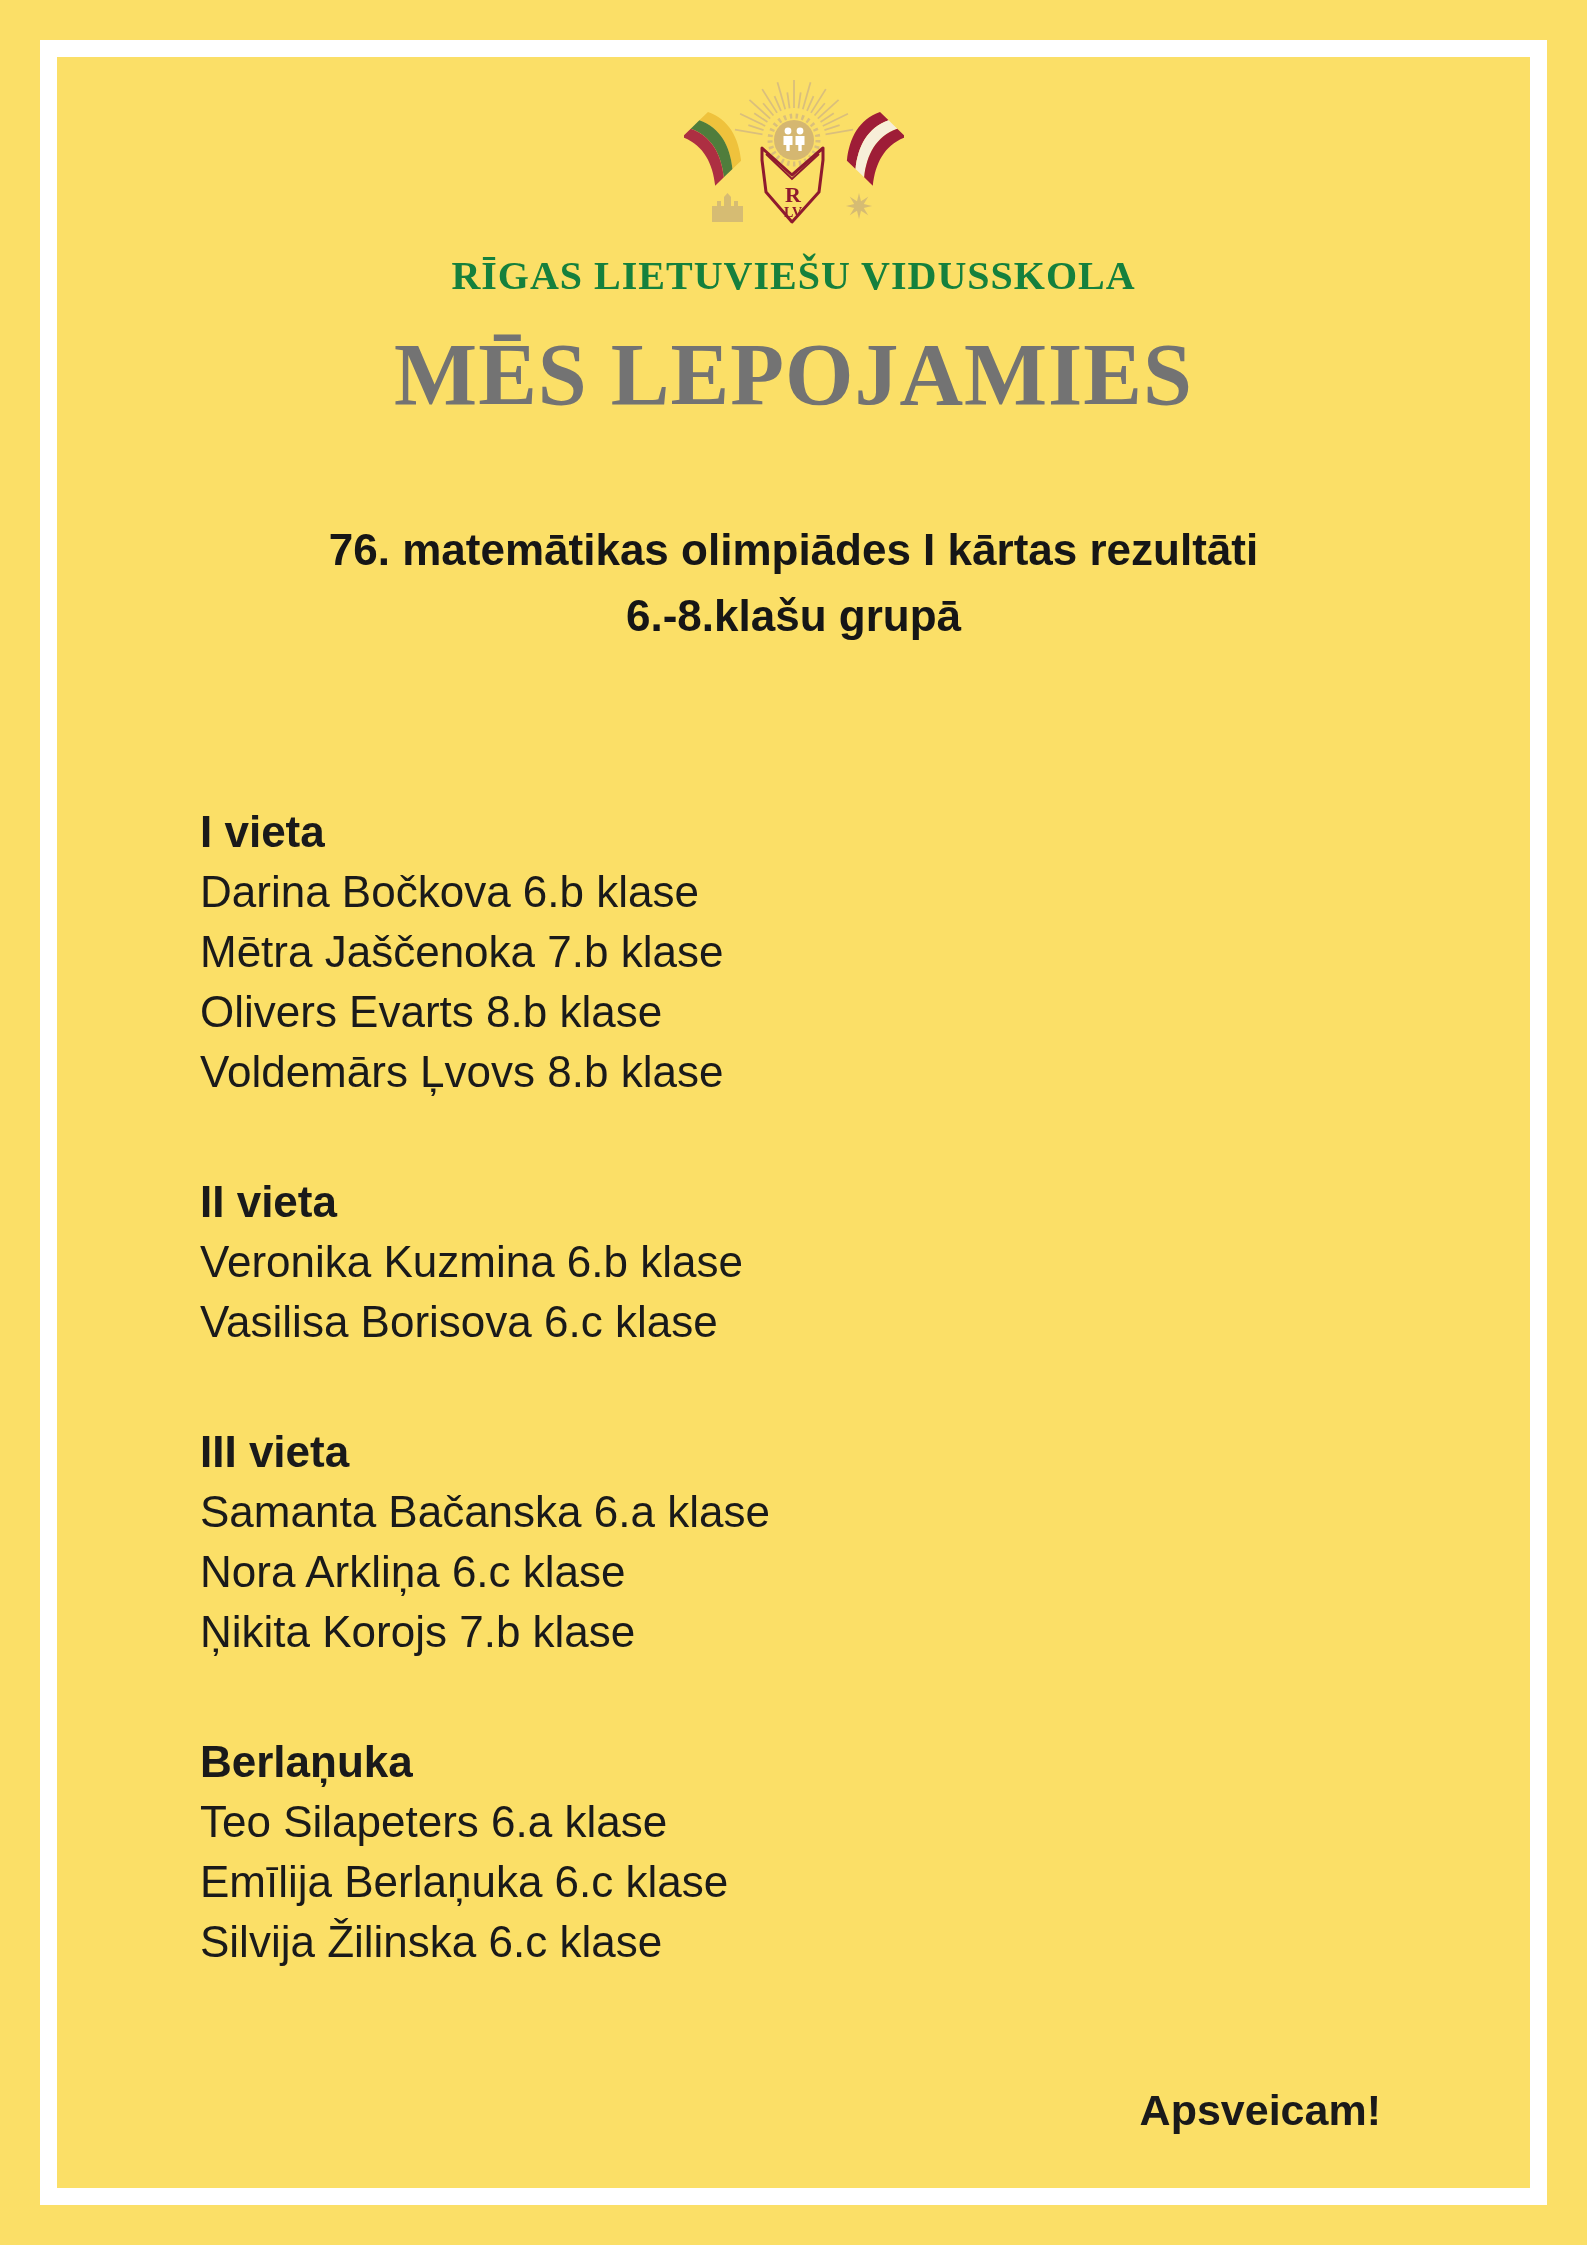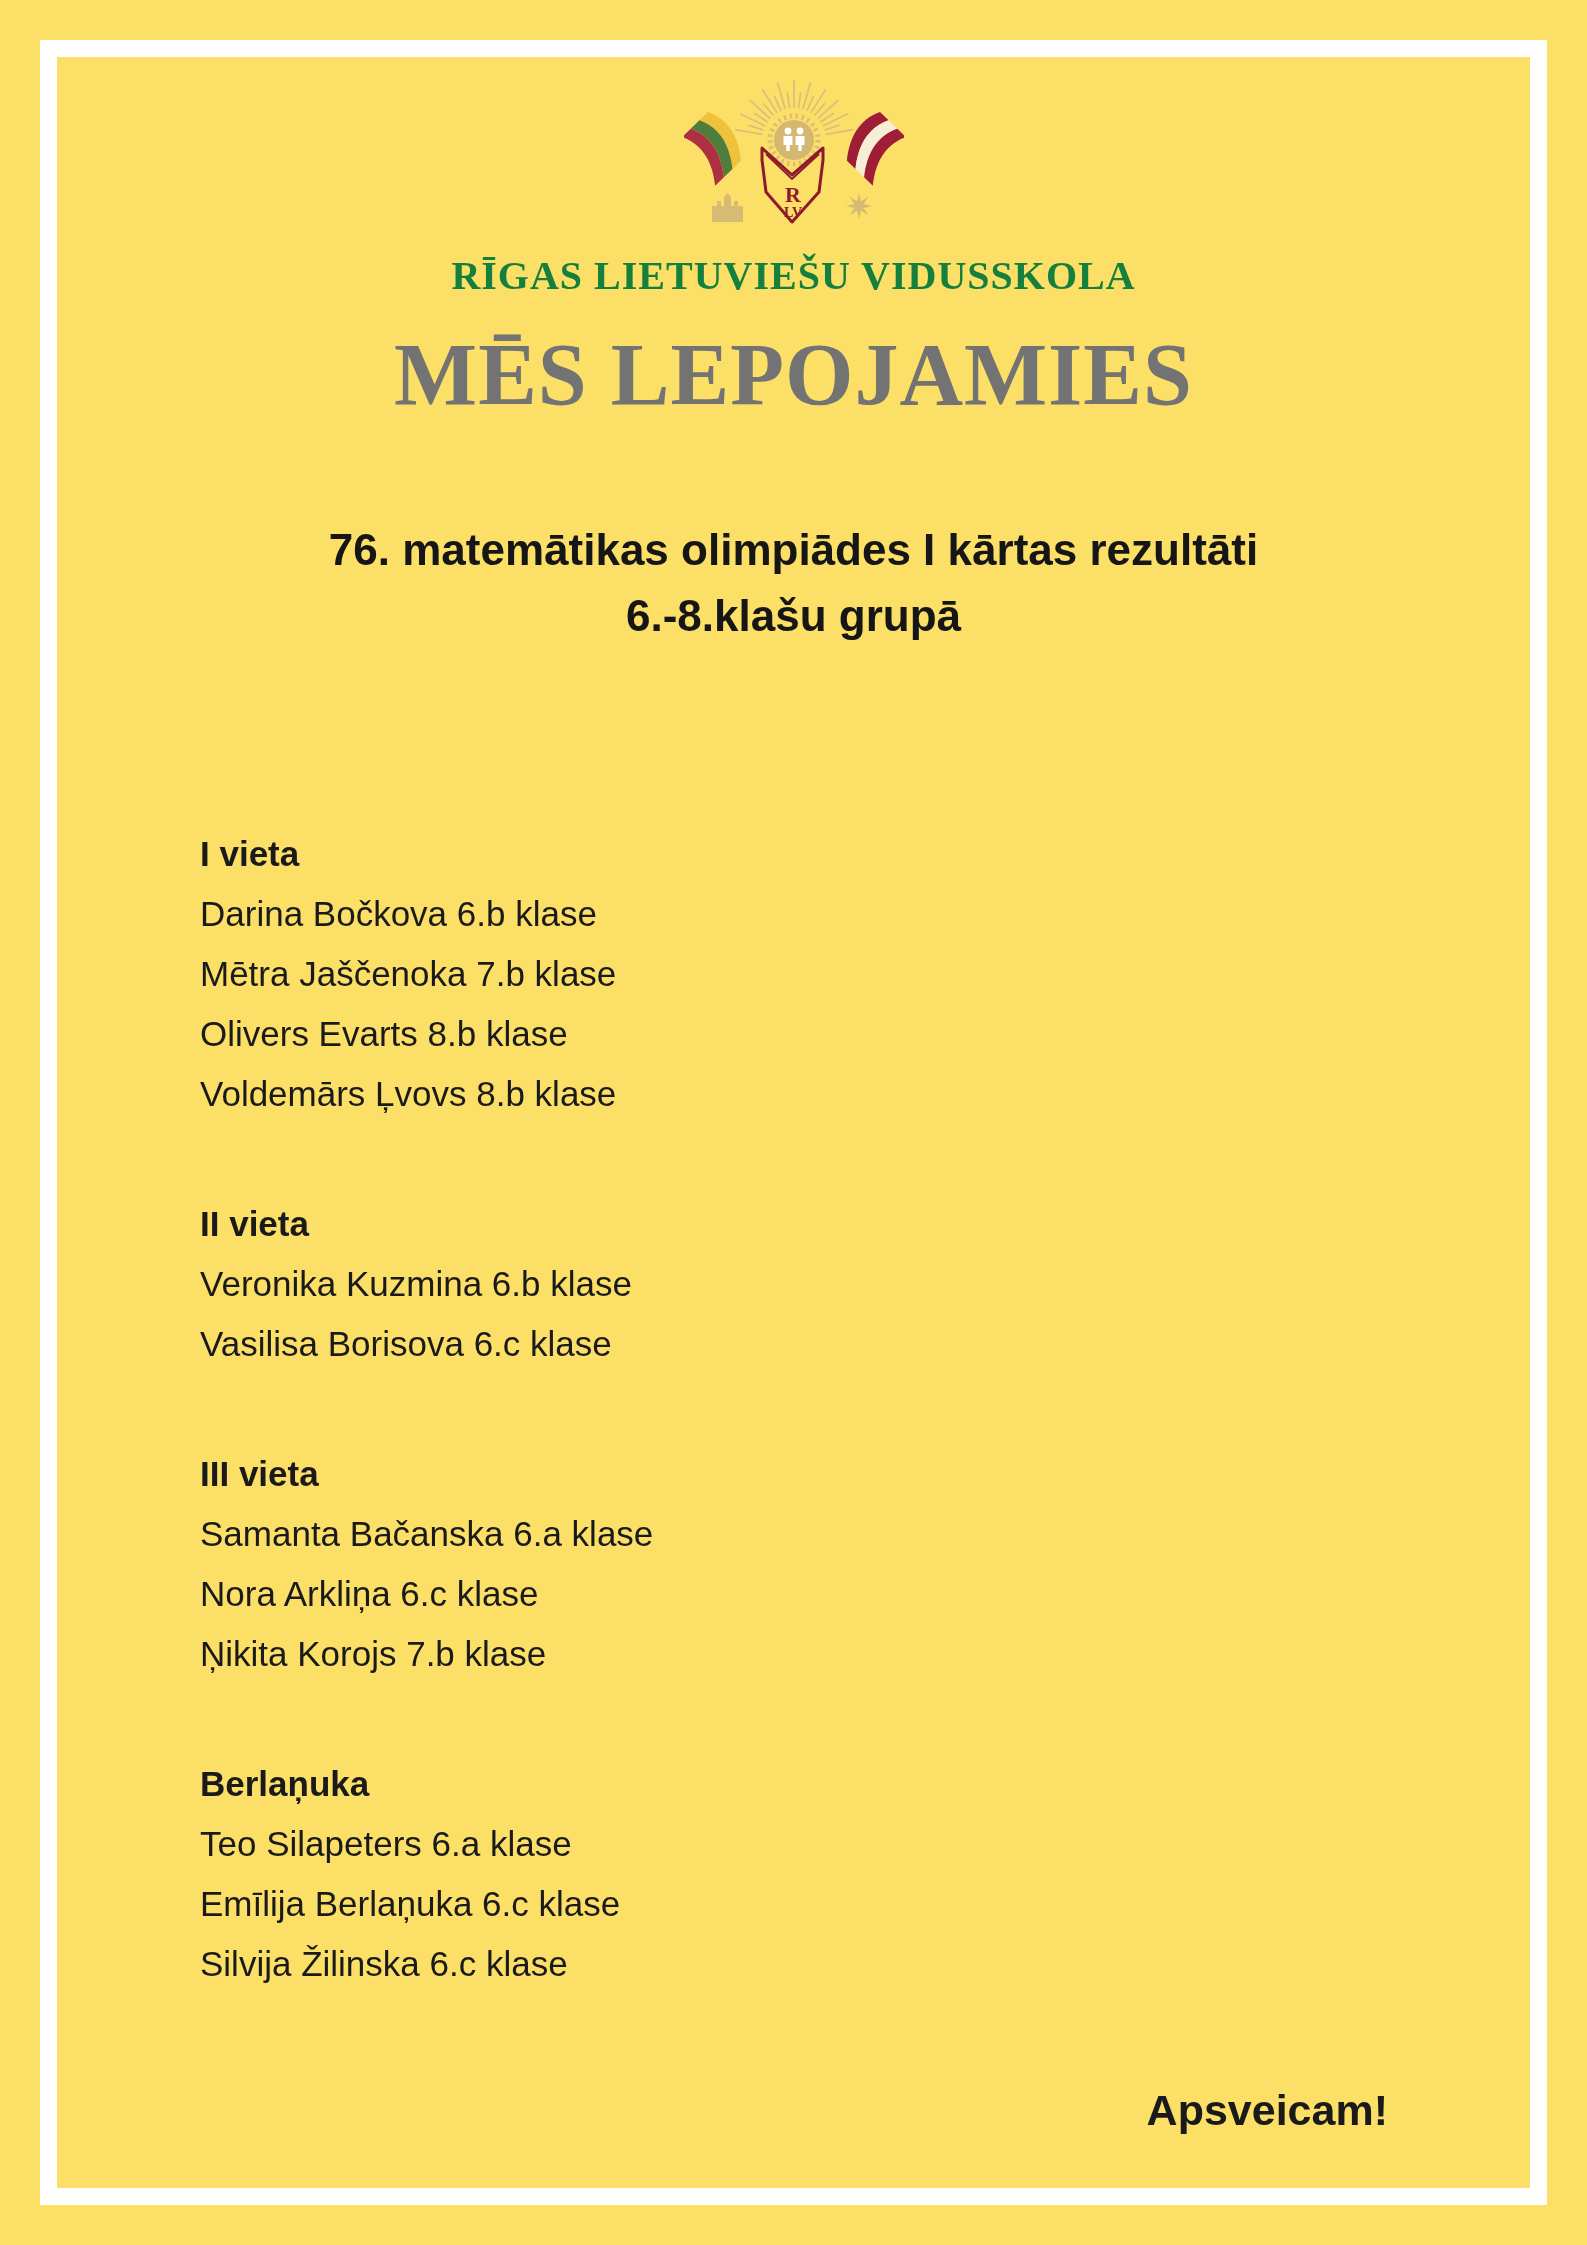--- a/index.html
+++ b/index.html
@@ -48,30 +48,30 @@
     top:506px;left:0;width:100%;
     text-align:center;
     font-weight:bold;
     font-size:44px;
     line-height:66px;
     color:#161616;
     margin-top:11px;
   }
   .results{
     position:absolute;
-    left:200px;top:824px;
-    font-size:35px;
+    left:200px;top:802px;
+    font-size:44px;
     line-height:60px;
   }
   .section{margin-bottom:70px;}
   .section-heading{font-weight:bold;}
   .entry{font-weight:normal;}
   .footer{
     position:absolute;
-    top:2086px;right:199px;
+    top:2086px;right:206px;
     font-weight:bold;
     font-size:43px;
   }
 </style>
 </head>
 <body>
 
 <div class="page">
 
   <div class="frame"></div>

